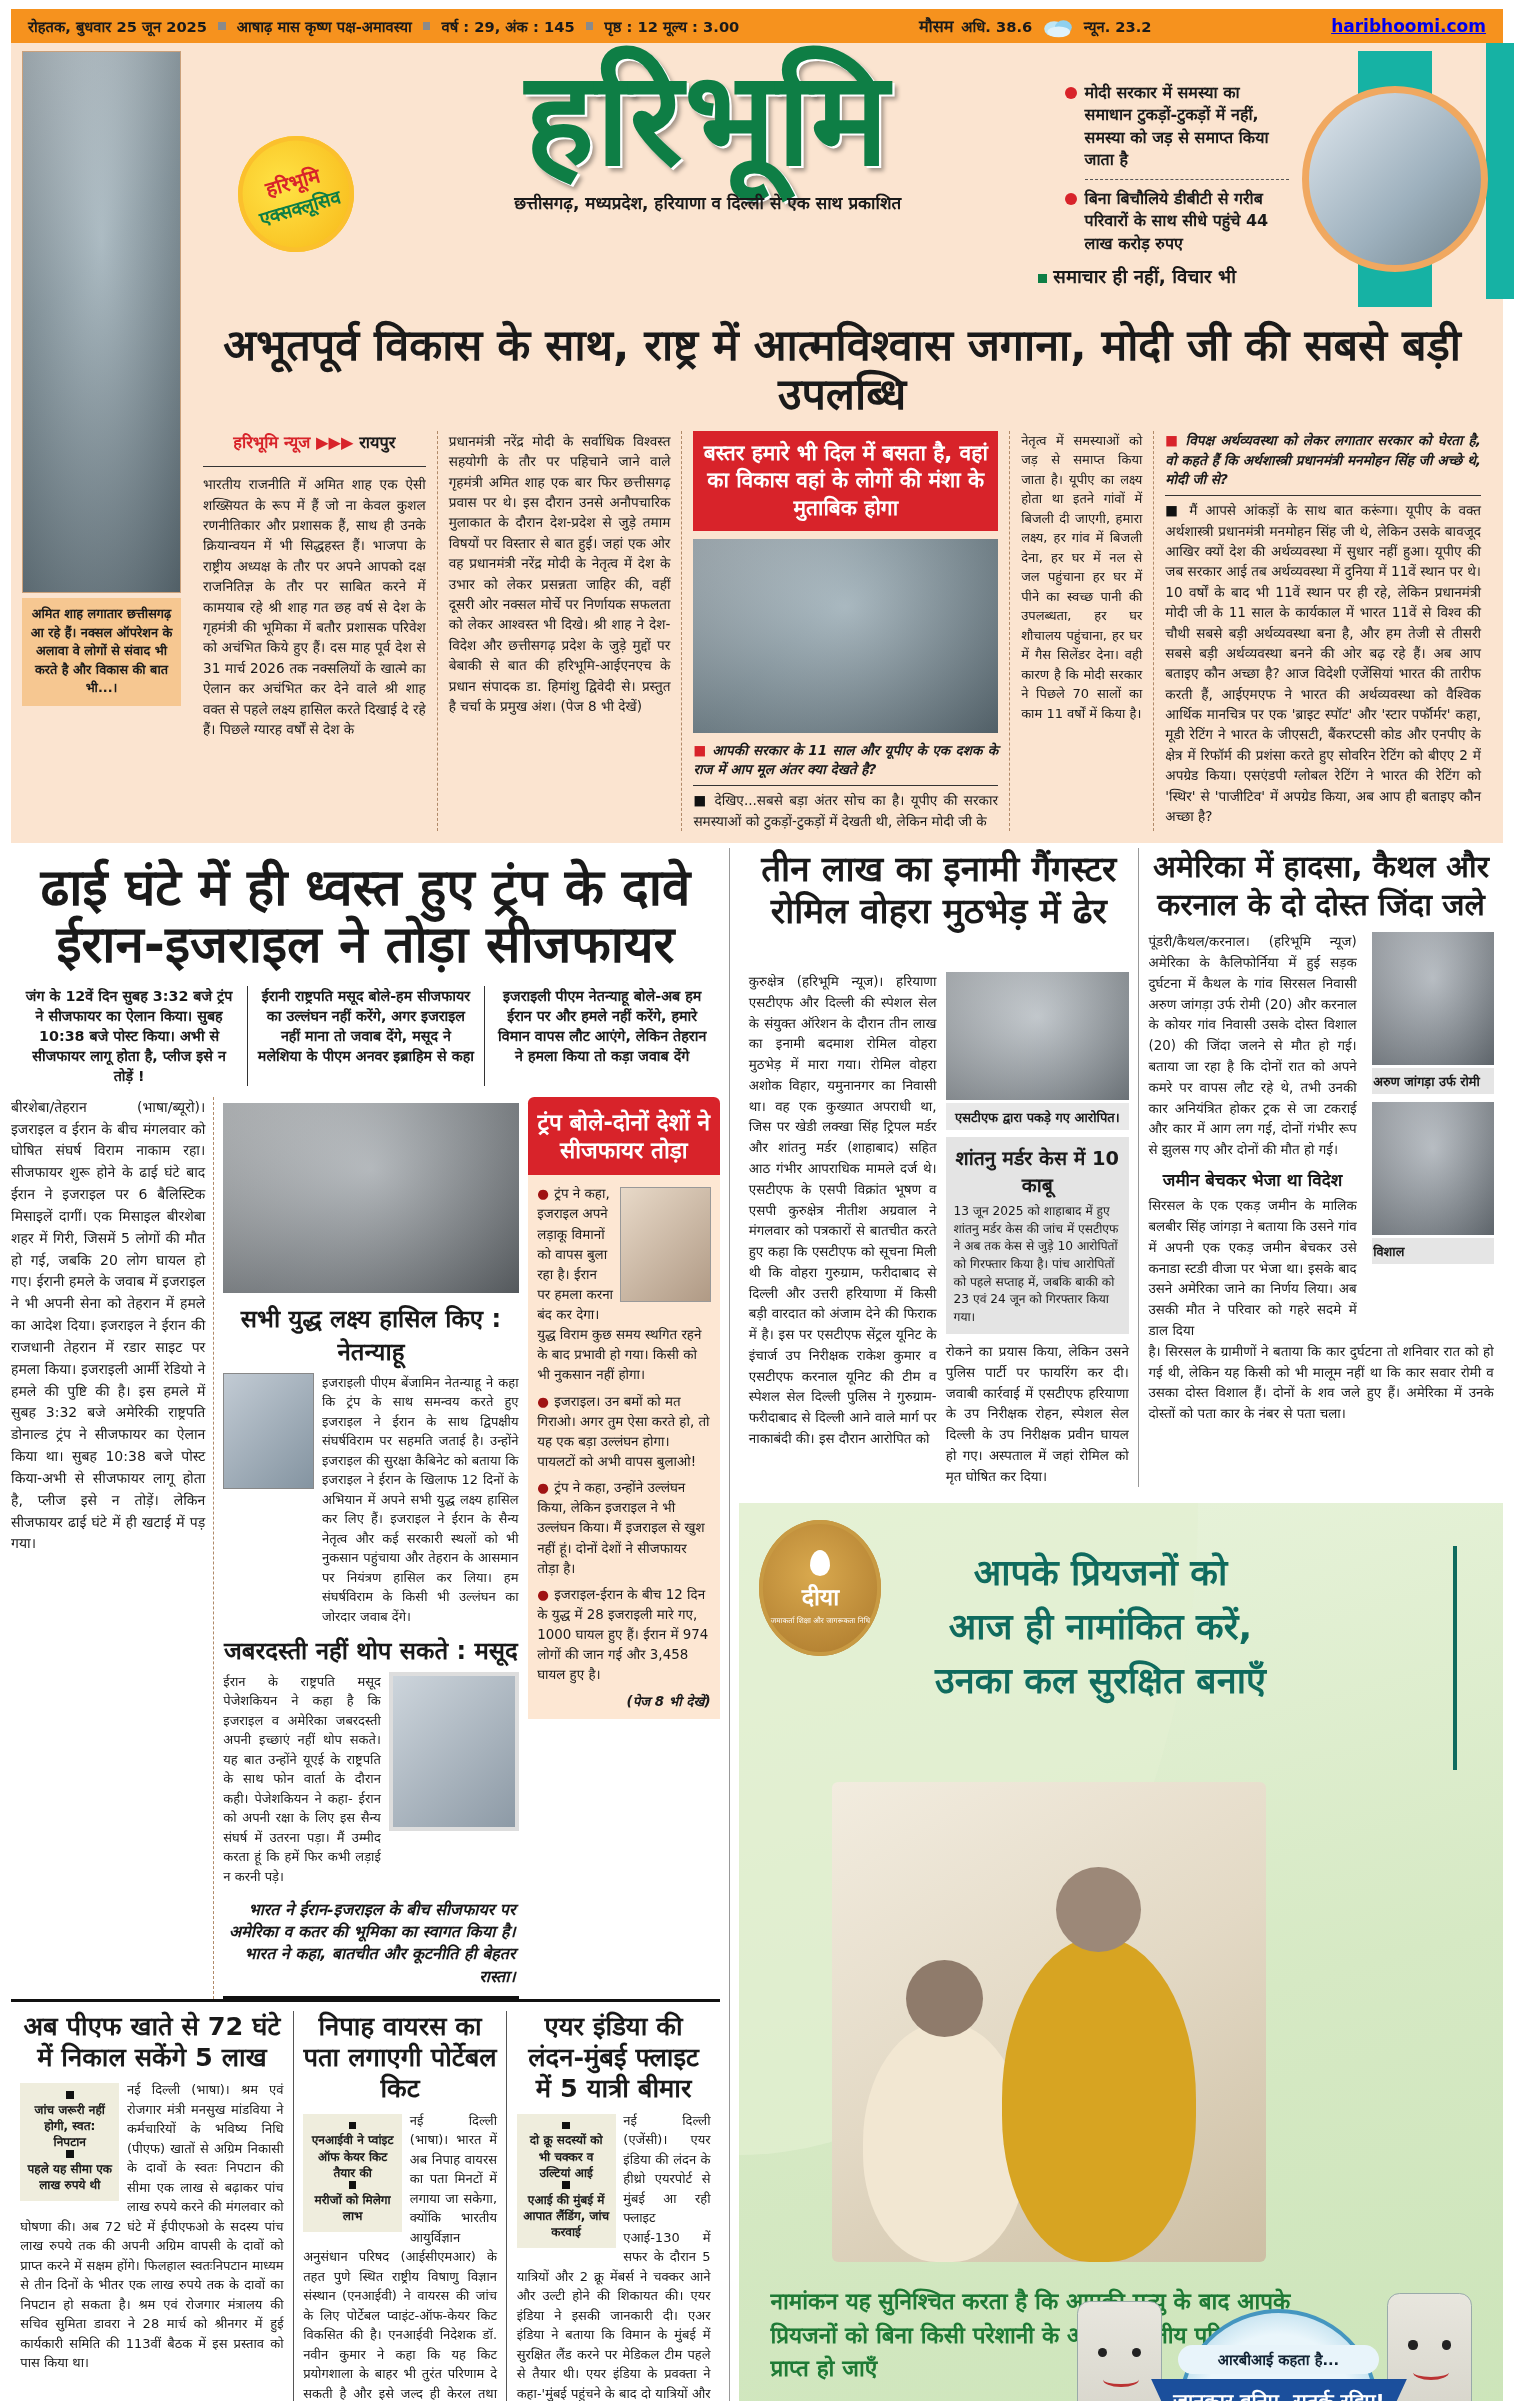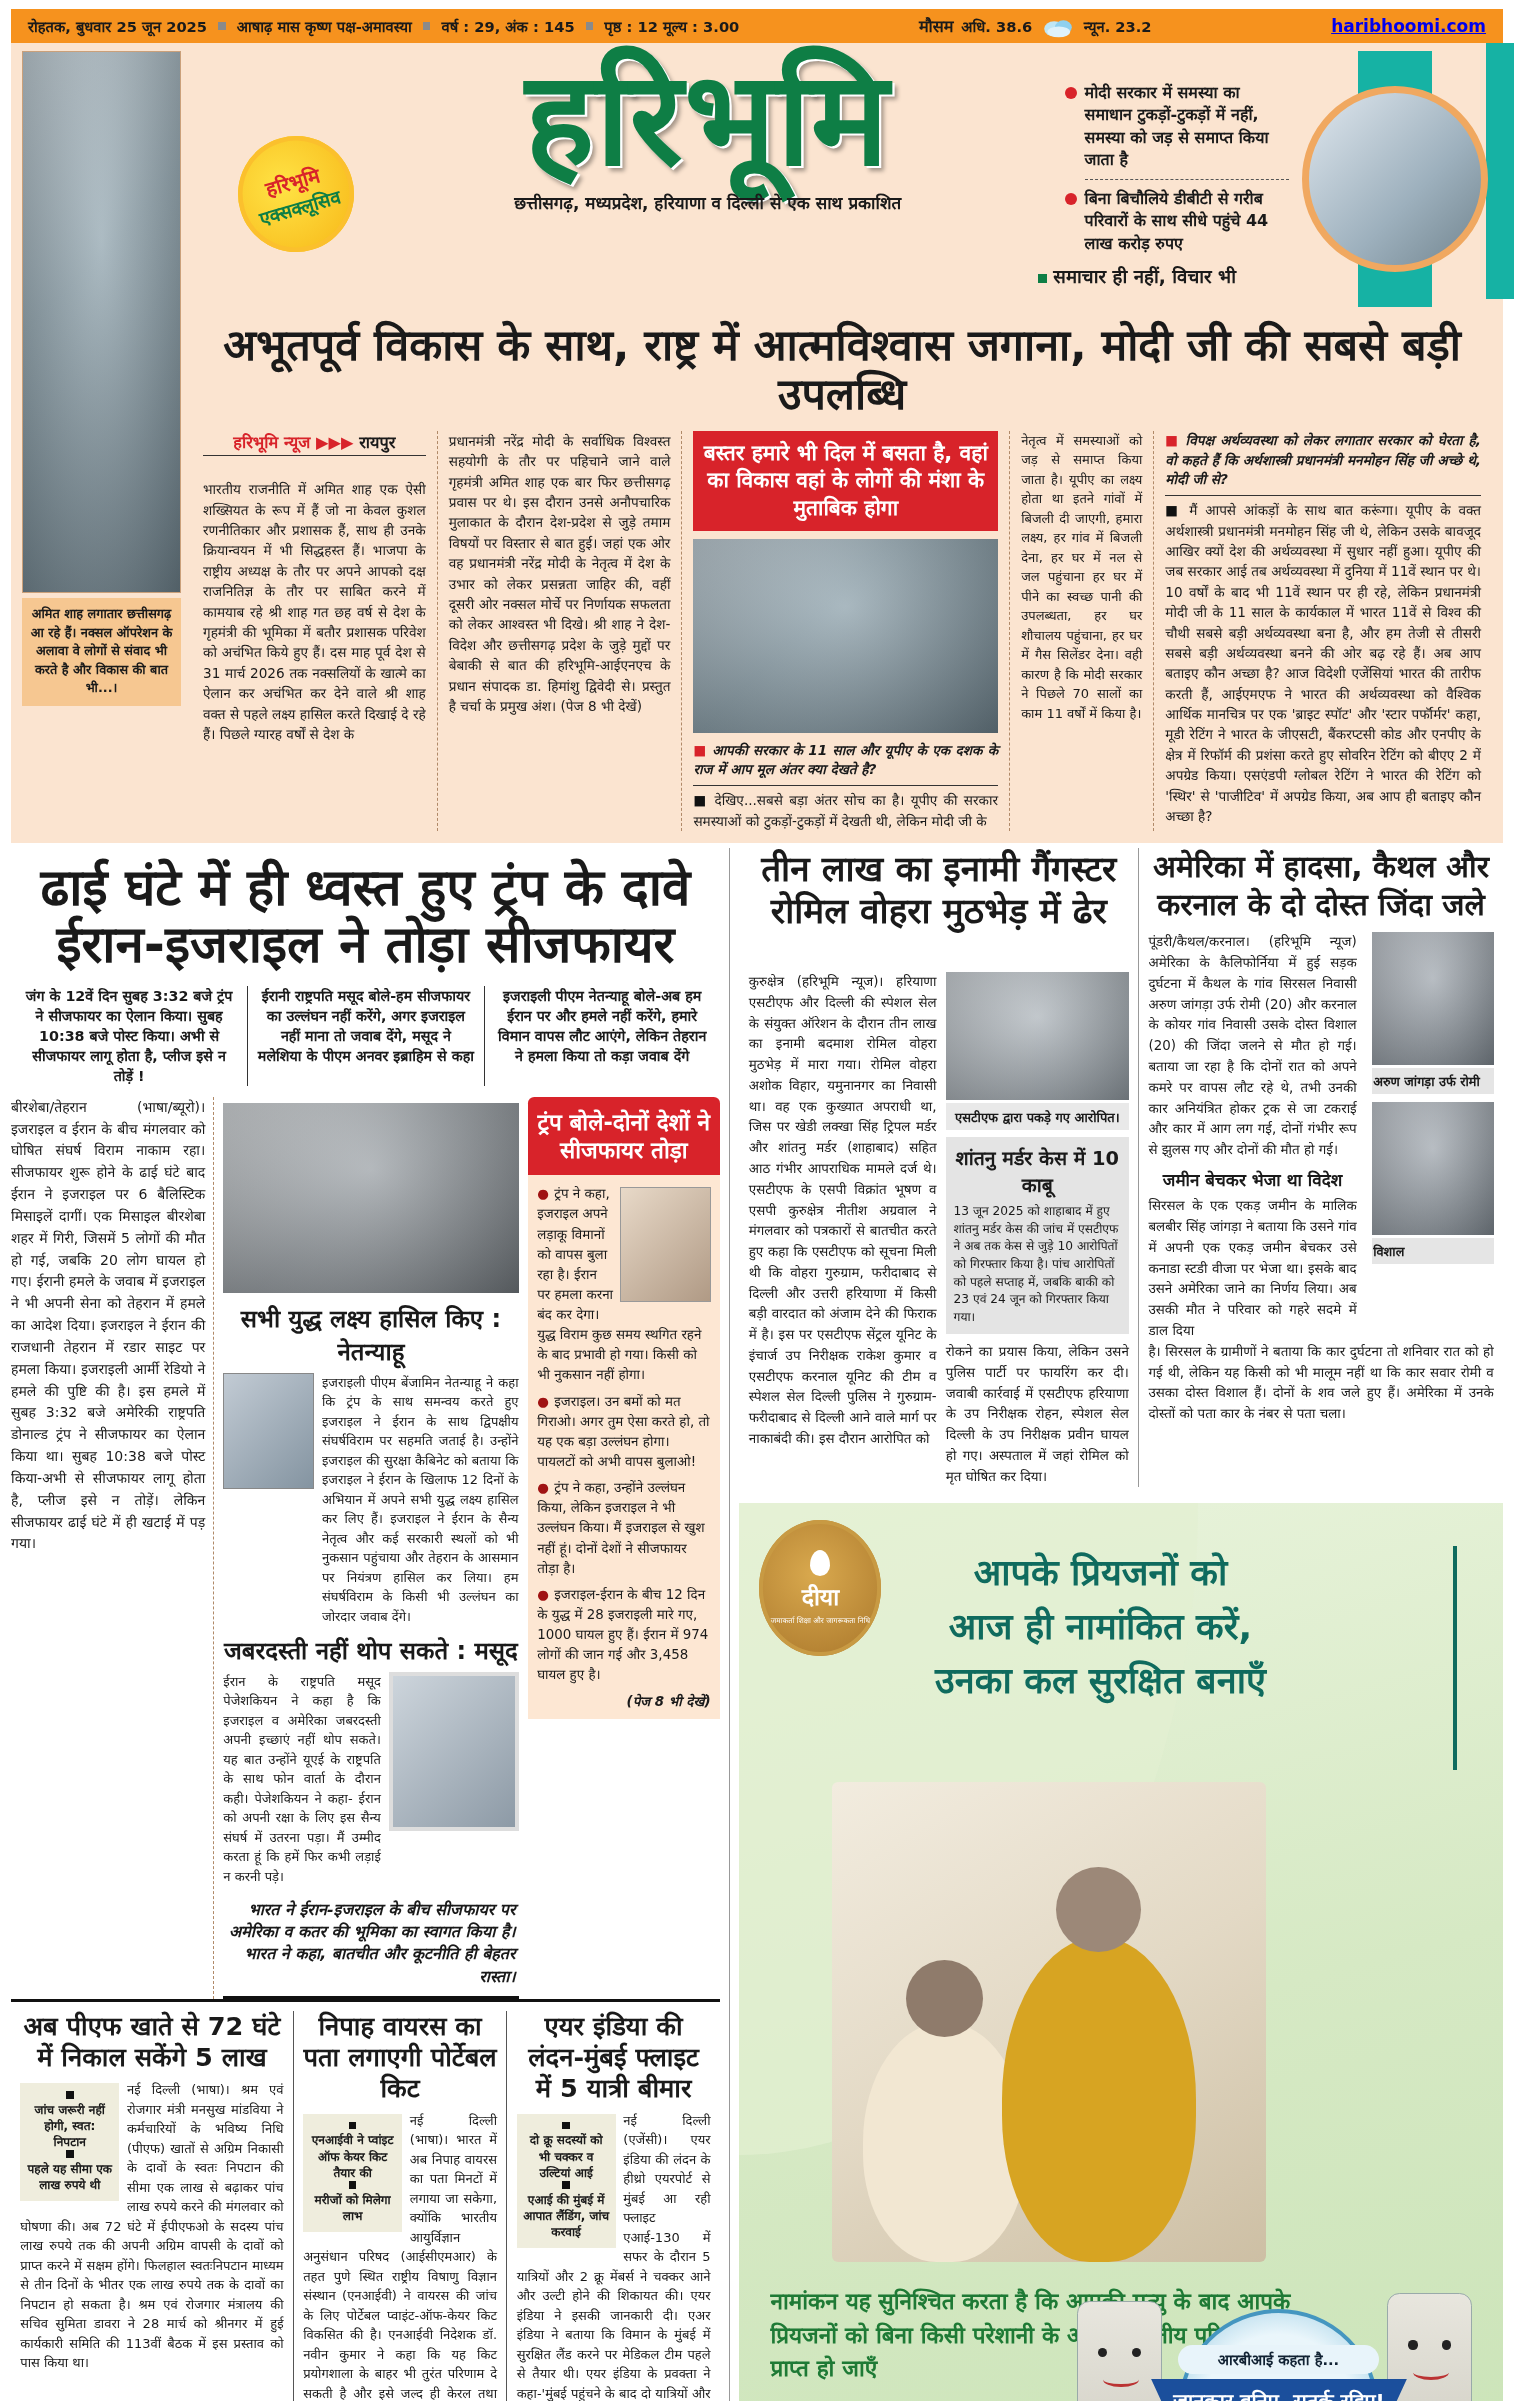--- a/index.html
+++ b/index.html
@@ -46,21 +46,21 @@
   .teal-band { position:absolute; left:50%; transform:translateX(-50%); top:0; bottom:0; width:74px; background:#16b2a4; }
   .shah-circle { position:absolute; top:50%; left:50%; transform:translate(-50%,-50%); width:186px; height:186px;
                  border-radius:50%; border:7.7px solid #f0a860; background:linear-gradient(135deg,#dfe7ee,#9db0bd 60%,#72858f); }
   .edge-teal { position:absolute; right:-11px; top:0; width:28px; height:256px; background:#16b2a4; }
 
   
   .lead-headline { font-size:43px; font-weight:900; text-align:center; line-height:1.15; padding:14px 7.7px 11px; }
   .lead-cols { display:grid; grid-template-columns:1.12fr 1.12fr 1.5fr 0.66fr 1.55fr; gap:0; }
   .lcol { padding:0 11px; font-size:13.6px; line-height:1.5; text-align:justify; }
   .lcol + .lcol { border-left:1.5px dashed #b08968; }
-  .byline { text-align:center; font-size:16.3px; font-weight:900; padding-bottom:0; margin-bottom:23px; border-bottom:1.5px solid #333; }
+  .byline { text-align:center; font-size:16.3px; font-weight:900; padding-bottom:11px; margin-bottom:7px; border-bottom:1.5px solid #333; }
   .byline .agency { color:#d8232a; } .byline .arrows { color:#d8232a; }
   .redbox { background:#d8232a; color:#fff; font-size:21px; font-weight:900; text-align:center; line-height:1.3;
             padding:9.3px 7.7px; margin-bottom:7.7px; }
   .int-photo { height:194px; margin-bottom:7.7px; }
   .qa-q { font-style:italic; font-weight:800; font-size:13.6px; line-height:1.45; border-bottom:0.8px solid #333;
           padding-bottom:4.6px; margin-bottom:4.6px; }
   .qmark { color:#d8232a; font-style:normal; } .amark { color:#111; }
   .lcol-narrow { font-size:13px; }
 
   

